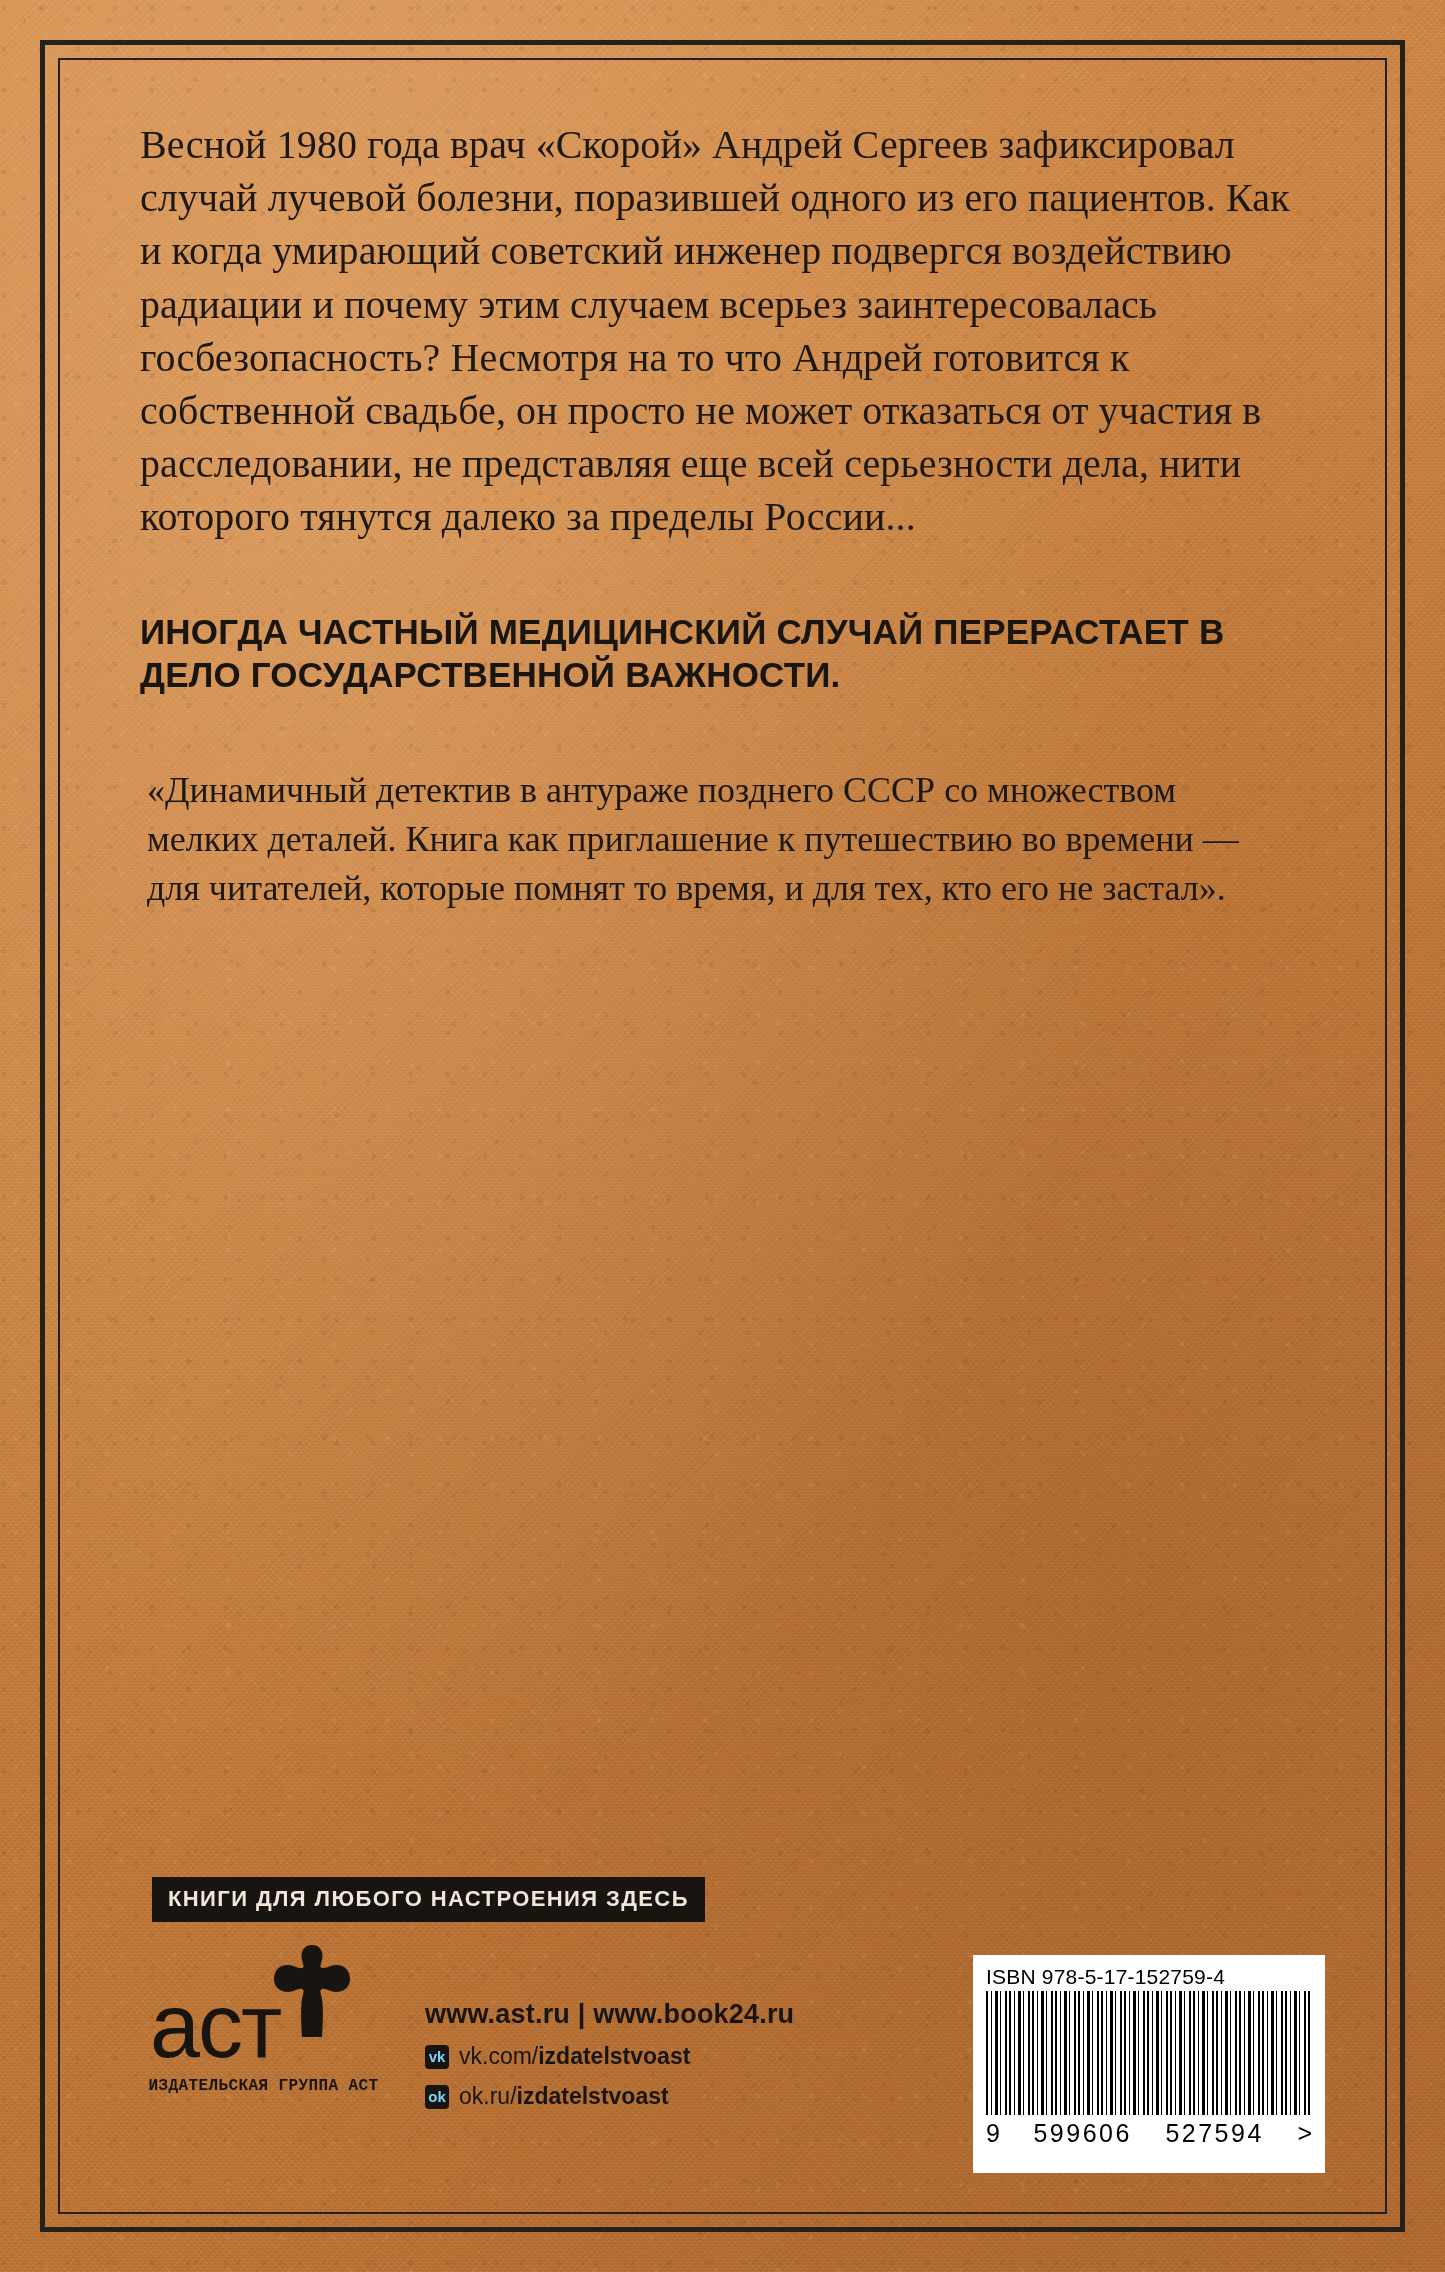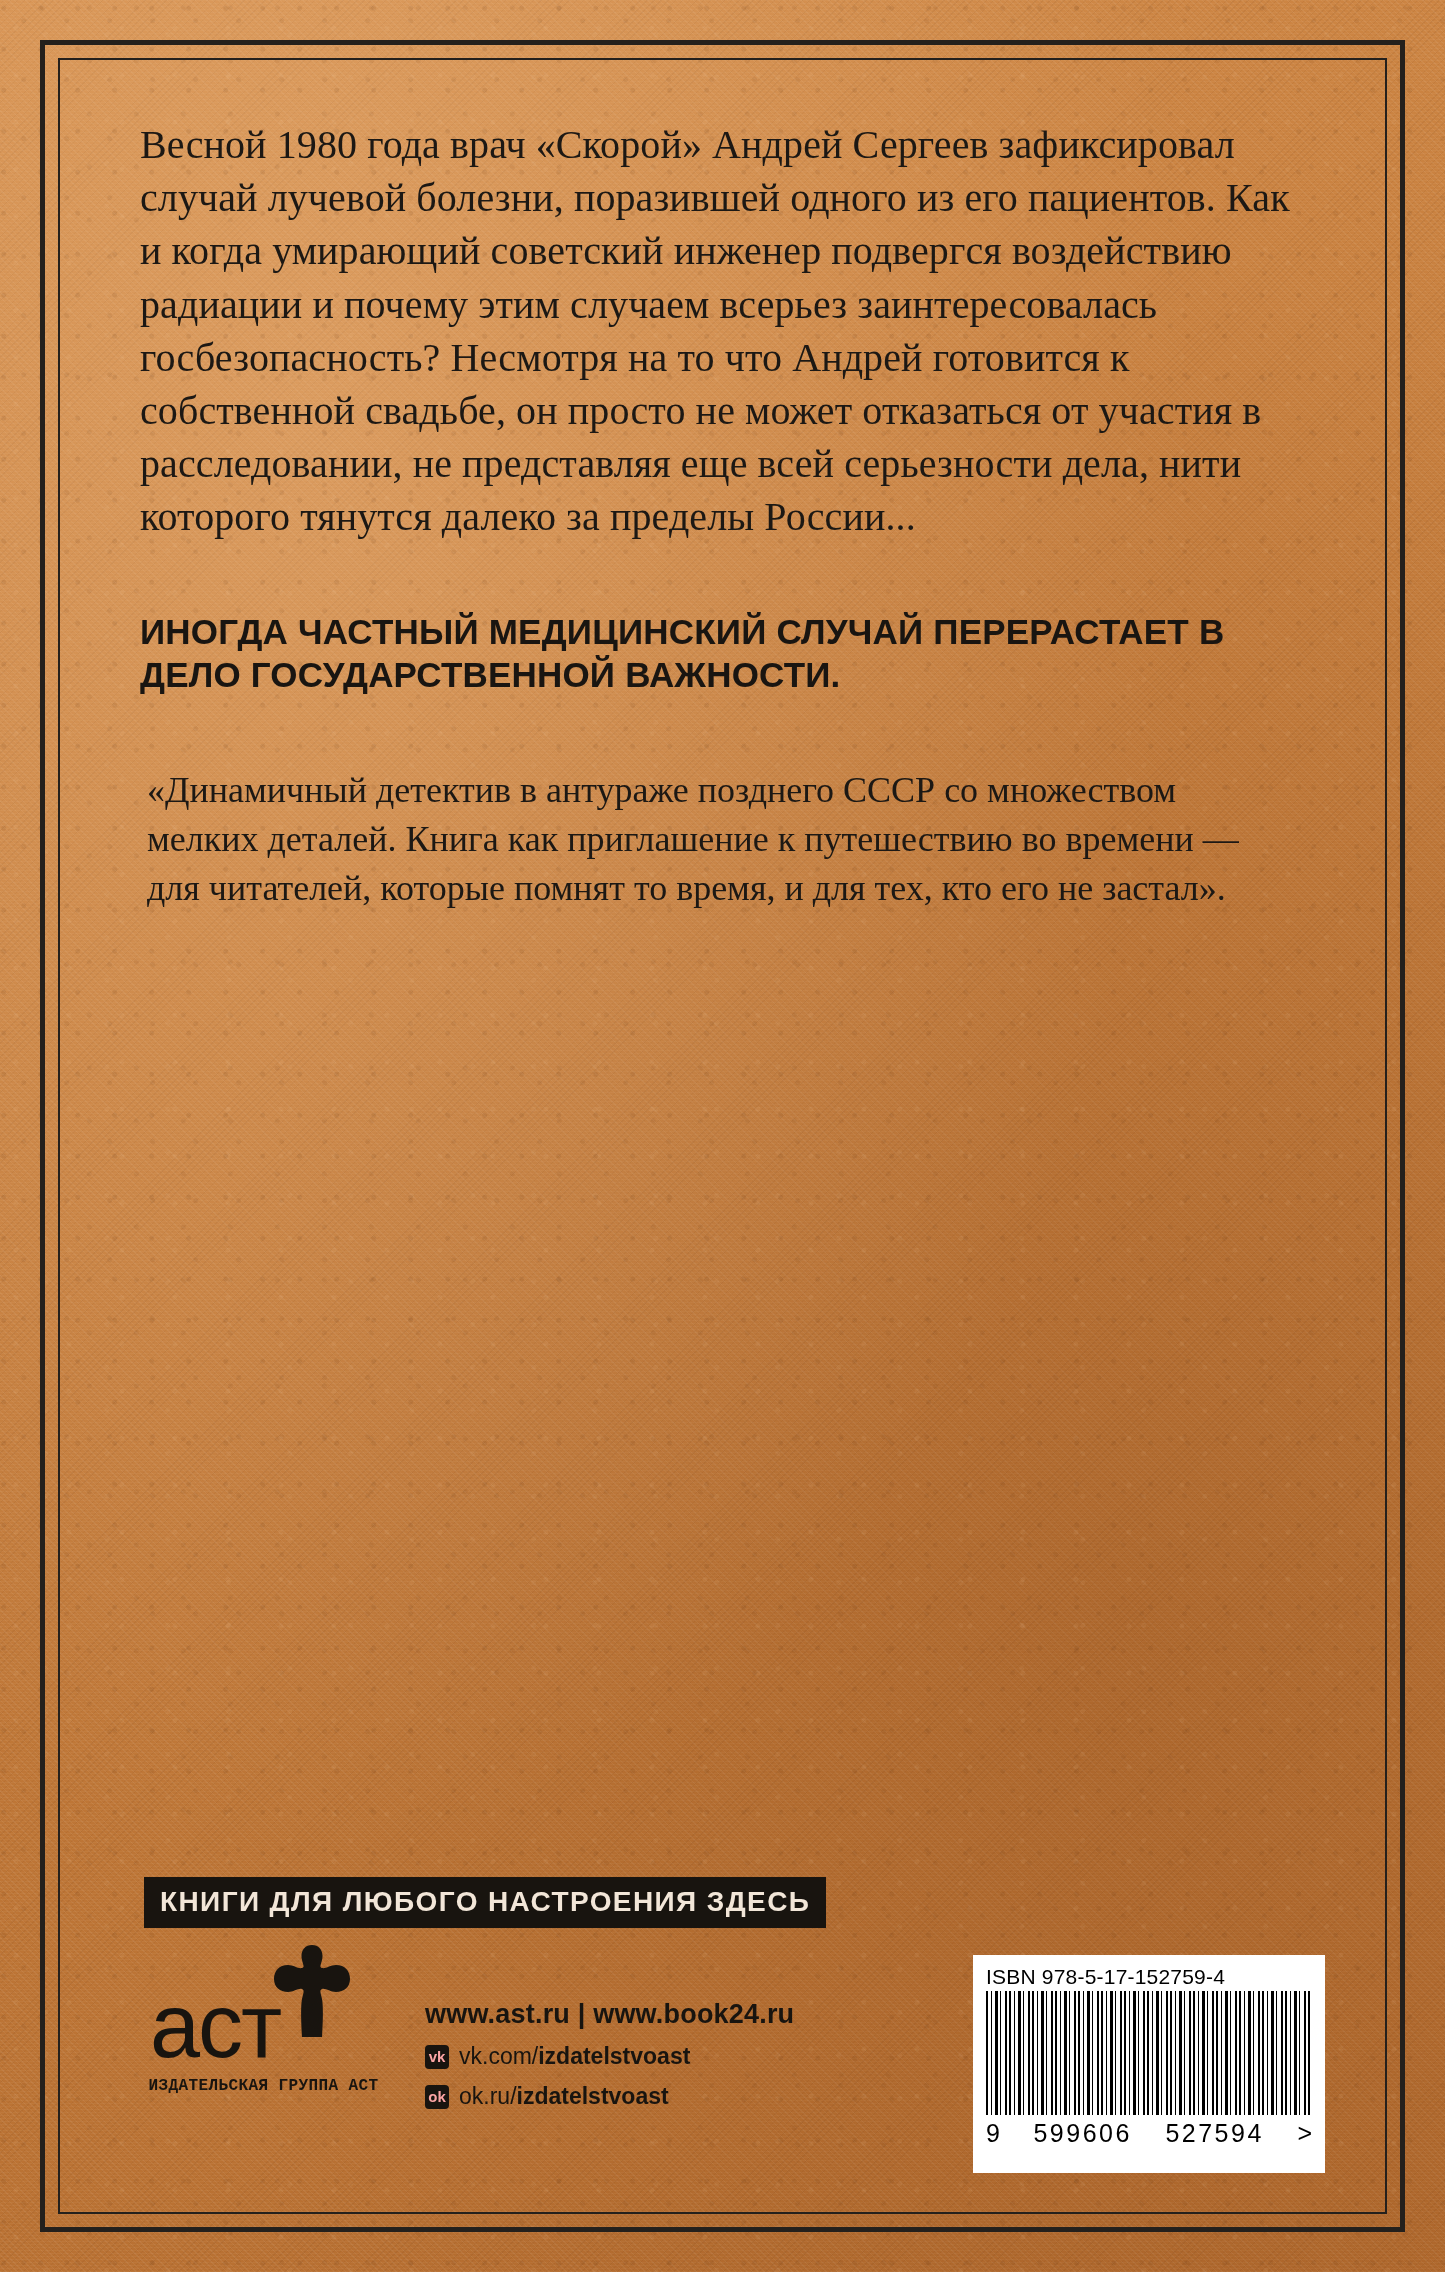--- a/index.html
+++ b/index.html
@@ -110,27 +110,27 @@
   .footer {
     position: absolute;
     left: 140px;
     right: 120px;
     bottom: 105px;
     height: 290px;
   }
 
   .slogan-bar {
     position: absolute;
-    left: 4px;
+    left: 12px;
     top: 0;
     background: #18140f;
     color: #f2e6d8;
     font-family: "Liberation Sans", sans-serif;
     font-weight: bold;
-    font-size: 28px;
+    font-size: 22px;
     letter-spacing: 1.4px;
     text-transform: uppercase;
     padding: 9px 16px 10px 16px;
     white-space: nowrap;
   }
 
   .ast-logo-block {
     position: absolute;
     left: 6px;
     top: 66px;
@@ -184,21 +184,21 @@
     display: flex;
     align-items: center;
     margin-top: 13px;
     font-size: 23px;
     white-space: nowrap;
   }
   .social-row .badge {
     width: 24px;
     height: 24px;
     background: #18140f;
-    color: #fca5a5;
+    color: #7dd3fc;
     border-radius: 4px;
     font-size: 15px;
     font-weight: bold;
     line-height: 24px;
     text-align: center;
     margin-right: 10px;
     flex: 0 0 auto;
   }
   .social-row .u { font-weight: normal; }
   .social-row .b { font-weight: bold; }

